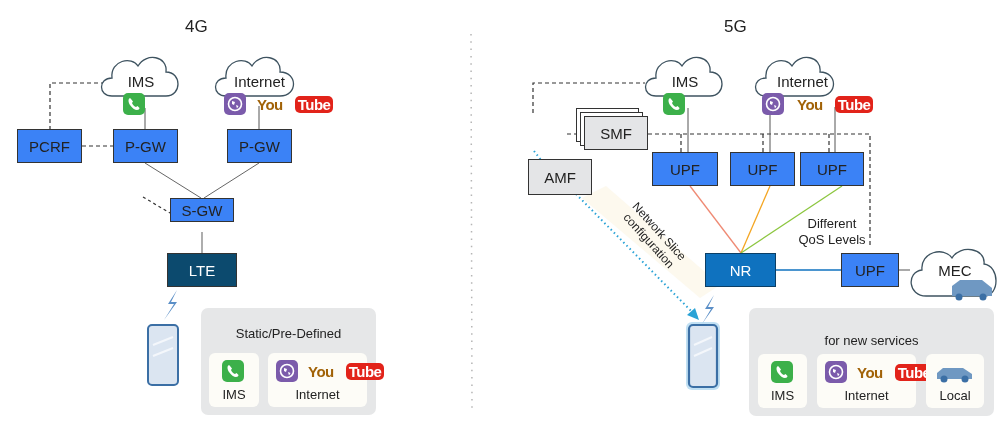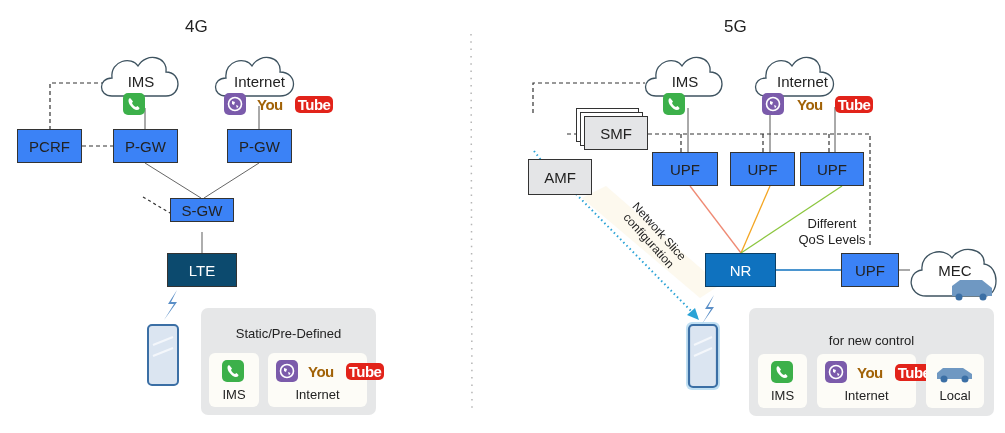--- a/index.html
+++ b/index.html
@@ -174,21 +174,21 @@
   <div class="annot" style="left:792px;top:216px;width:80px;">
     <div>Different</div>
     <div>QoS Levels</div>
   </div>
   <div class="slice-label" style="left:604px;top:222px;width:100px;transform:rotate(48deg);">
     <div>Network Slice</div>
     <div>configuration</div>
   </div>
 
   <div class="panel" style="left:749px;top:308px;width:245px;height:108px;">
-    <div class="panel-title" style="top:25px;">for new control</div>
+    <div class="panel-title" style="top:25px;">for new services</div>
     <div class="card" style="left:9px;top:46px;width:49px;height:54px;">
       <div class="ic-phone" style="left: 13px; top: 7px; background: rgb(60, 176, 74);"><svg width="22" height="22" viewBox="0 0 22 22">
             <path d="M7 5 C5 6 5 9 7 12 C9 15 12 17 14 17 C15.5 17 16.5 16 16.5 15 L14.5 13 L13 14 C11.5 13.5 9.5 11.5 9 10 L10 8.5 L8 6 Z" fill="#fff"></path>
           </svg></div>
       <div class="card-label" style="top:34px;">IMS</div>
     </div>
     <div class="card" style="left:68px;top:46px;width:99px;height:54px;">
       <div class="ic-globe" style="left: 8px; top: 7px; background: rgb(123, 91, 171);"><svg width="22" height="22" viewBox="0 0 22 22">
             <circle cx="11" cy="11" r="6.5" fill="none" stroke="#fff" stroke-width="1.6"></circle>
             <path d="M8 8 L11 9 L10 12 L8 11 Z M12 12 L14.5 13 L13 15.5 Z" fill="#fff"></path>

